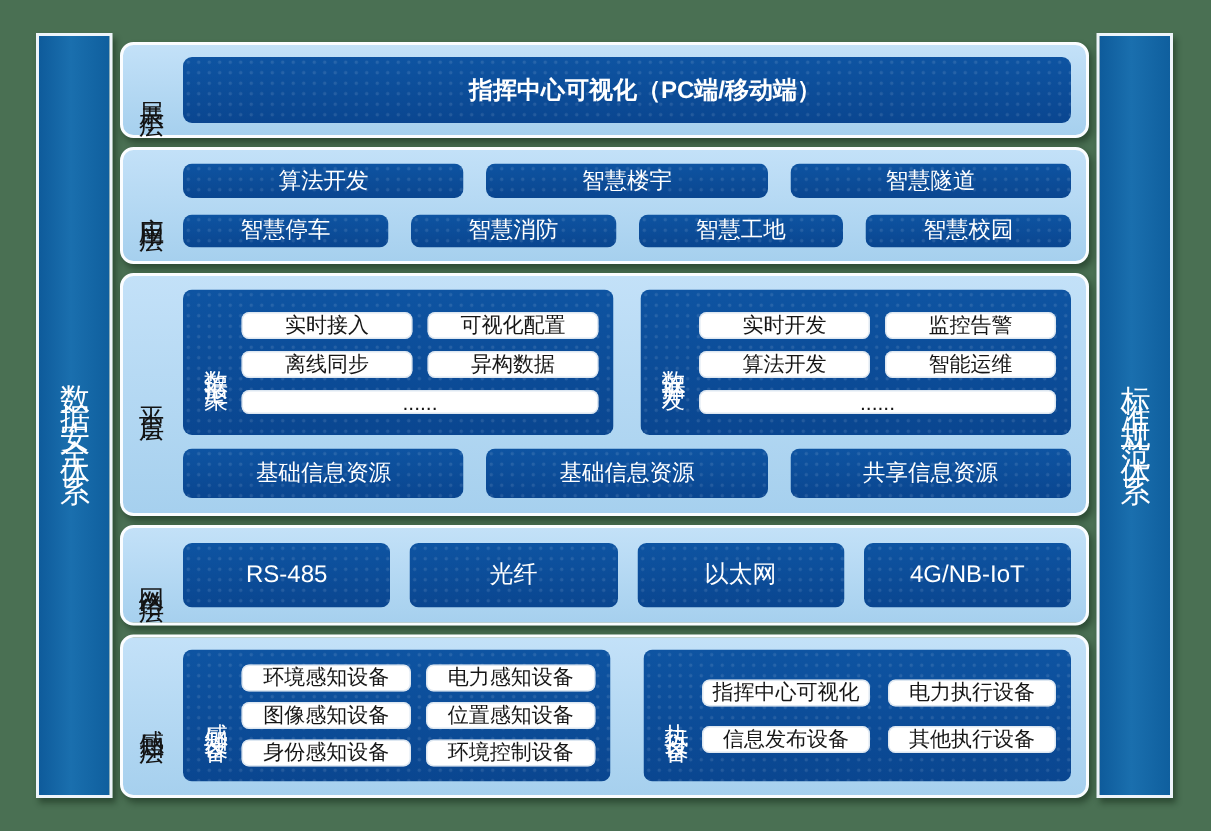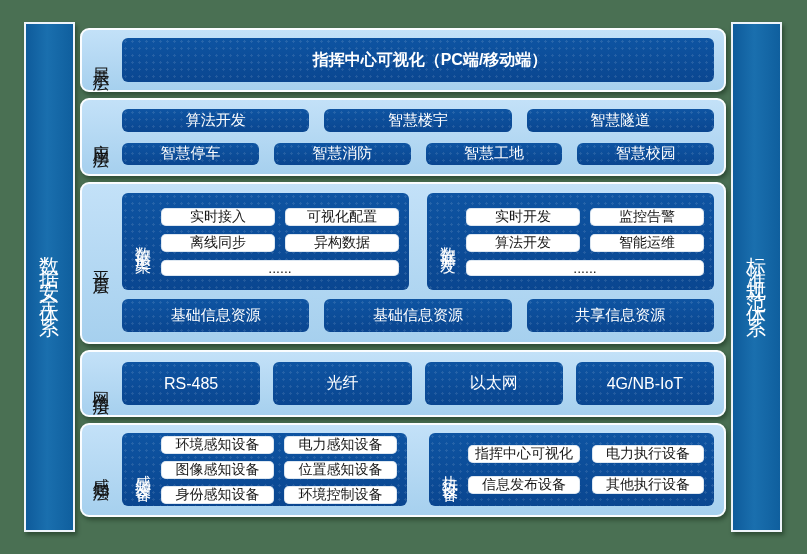--- a/index.html
+++ b/index.html
@@ -62,21 +62,21 @@
   .span2{grid-column:1/-1;}
   .res-row{flex:0 0 33px;display:flex;gap:15px;}
   .res-box{flex:1;font-size:15px;}
 
   
   .panel-network{height:67px;}
   .network-content{flex:1;display:flex;align-items:center;gap:13px;padding:8px 10px 8px 2px;}
   .net-box{flex:1;height:43px;font-size:16px;}
 
   
-  .panel-perception{height:94px;}
+  .panel-perception{height:109px;}
   .perception-content{flex:1;display:flex;gap:22px;padding:8px 10px 9px 2px;}
   .sgrid3{gap:7px 10px;}
   .sgrid2{gap:13px 12px;}
   .sense-box{font-size:14px;}
 </style>
 </head>
 <body>
 
 <div class="canvas">
 

